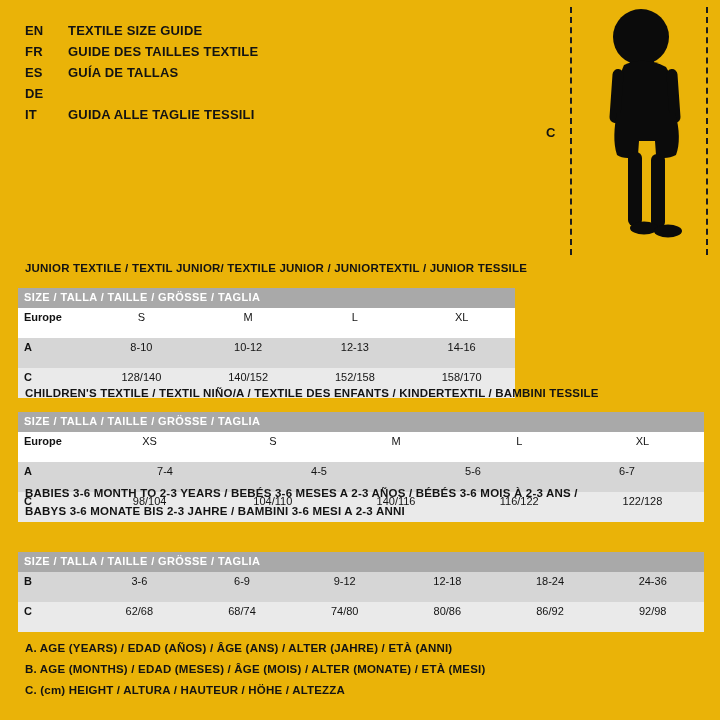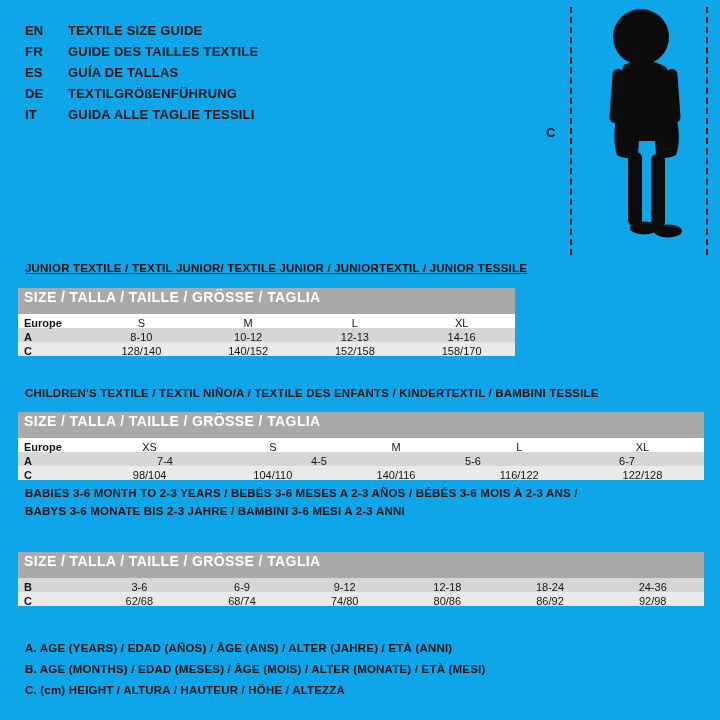--- a/index.html
+++ b/index.html
@@ -1,57 +1,57 @@
 <!DOCTYPE html>
 <html><head>
 <meta charset="utf-8">
 <style>
   * { margin: 0; padding: 0; box-sizing: border-box; }
   html, body { background: #ffffff; }
   .page {
     position: relative;
     width: 720px; height: 720px;
-    background: #0ea5e9;
+    background: #eab308;
     color: #131313;
     font-family: "Liberation Sans", "DejaVu Sans", sans-serif;
     overflow: hidden;
   }
 
   
   .langs { position: absolute; left: 25px; top: 20px; }
   .lang-row { display: flex; height: 21px; align-items: center; font-weight: bold; font-size: 13px; letter-spacing: .2px; }
   .lang-code { width: 43px; }
 
   
   .figure { position: absolute; left: 540px; top: 5px; width: 172px; height: 252px; }
   .dash { position: absolute; top: 2px; bottom: 2px; width: 0; border-left: 2px dashed #1c1c1c; }
   .dash-left { left: 30px; }
   .dash-right { left: 166px; }
   .c-label { position: absolute; left: 6px; top: 120px; font-weight: bold; font-size: 13px; }
   .kid { position: absolute; left: 44px; top: 2px; width: 120px; height: 246px; }
 
   
   .heading { position: absolute; left: 25px; font-weight: bold; font-size: 11.5px; letter-spacing: .2px; white-space: nowrap; }
-  .h1 { top: 262px; text-decoration: underline; }
+  .h1 { top: 262px; }
   .h2 { top: 387px; }
   .h3 { top: 484px; }
   .h3 .heading-line { height: 18px; line-height: 18px; }
 
   
   .tbl { position: absolute; left: 18px; }
   .t1 { width: 497px; top: 288px; }
   .t2 { width: 686px; top: 412px; }
   .t3 { width: 686px; top: 552px; }
   .thead {
-    height: 26px; line-height: 18px;
+    height: 20px; line-height: 18px;
     background: #a9a9a9; color: #ffffff;
-    font-weight: bold; font-size: 14px;
+    font-weight: bold; font-size: 11px;
     padding-left: 6px; letter-spacing: .4px;
   }
-  .trow { display: flex; height: 14px; line-height: 18px; font-size: 11px; }
+  .trow { display: flex; height: 30px; line-height: 18px; font-size: 11px; }
   .trow .lbl { width: 70px; padding-left: 6px; font-weight: bold; }
   .trow .val { flex: 1; text-align: center; }
   .row-eu { background: #ffffff; }
   .row-shade1 { background: #d6d6d6; }
   .row-shade2 { background: #eaeaea; }
 
   
   .legend { position: absolute; left: 25px; top: 638px; }
   .legend-line { height: 21px; line-height: 21px; font-weight: bold; font-size: 11.5px; letter-spacing: .2px; }
 </style>
@@ -68,21 +68,20 @@
     <div class="lang-row">
       <span class="lang-code">FR</span>
       <span class="lang-title">GUIDE DES TAILLES TEXTILE</span>
     </div>
     <div class="lang-row">
       <span class="lang-code">ES</span>
       <span class="lang-title">GUÍA DE TALLAS</span>
     </div>
     <div class="lang-row">
       <span class="lang-code">DE</span>
-      <span class="lang-title">TEXTILGRÖßENFÜHRUNG</span>
     </div>
     <div class="lang-row">
       <span class="lang-code">IT</span>
       <span class="lang-title">GUIDA ALLE TAGLIE TESSILI</span>
     </div>
   </div>
 
   <div class="figure">
     <span class="c-label">C</span>
     <div class="dash dash-left"></div>

